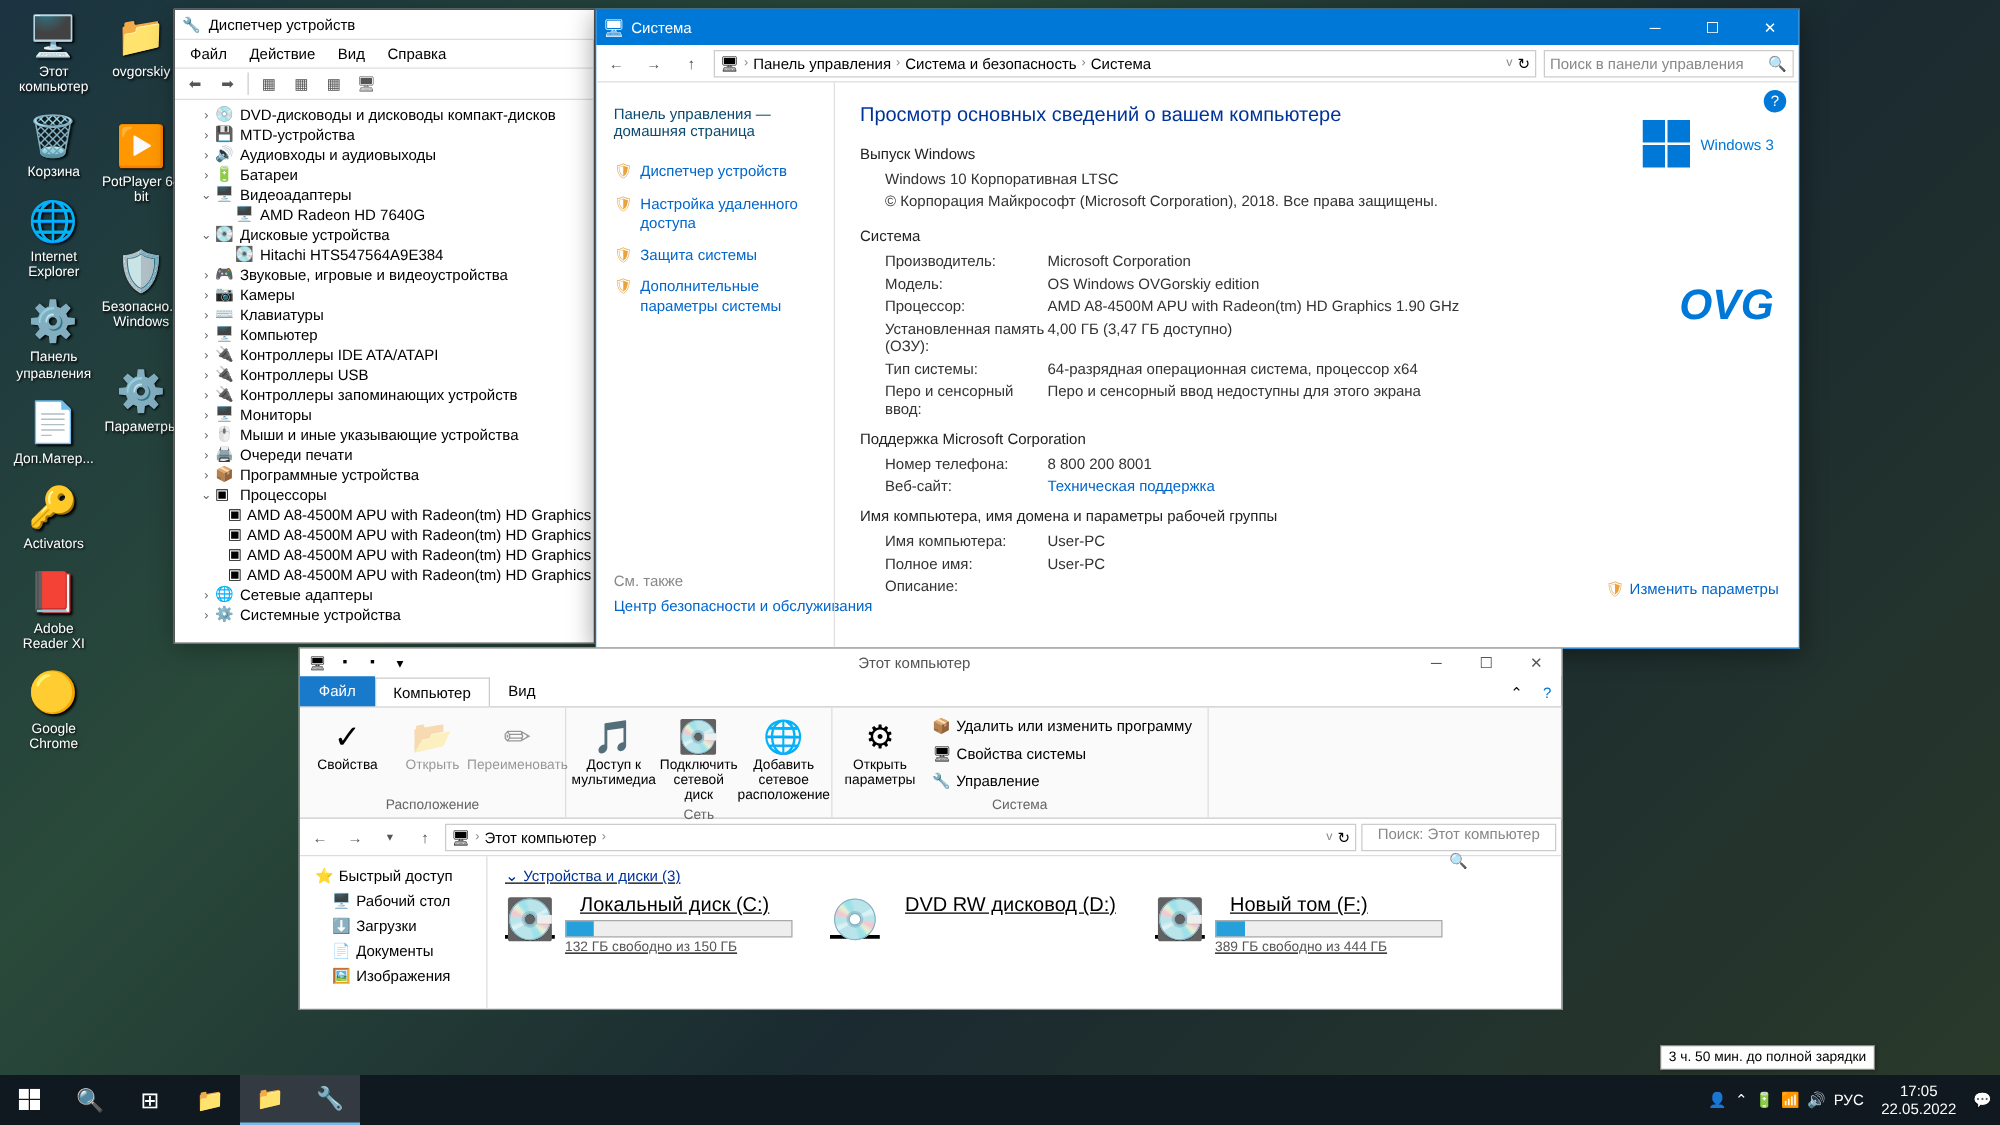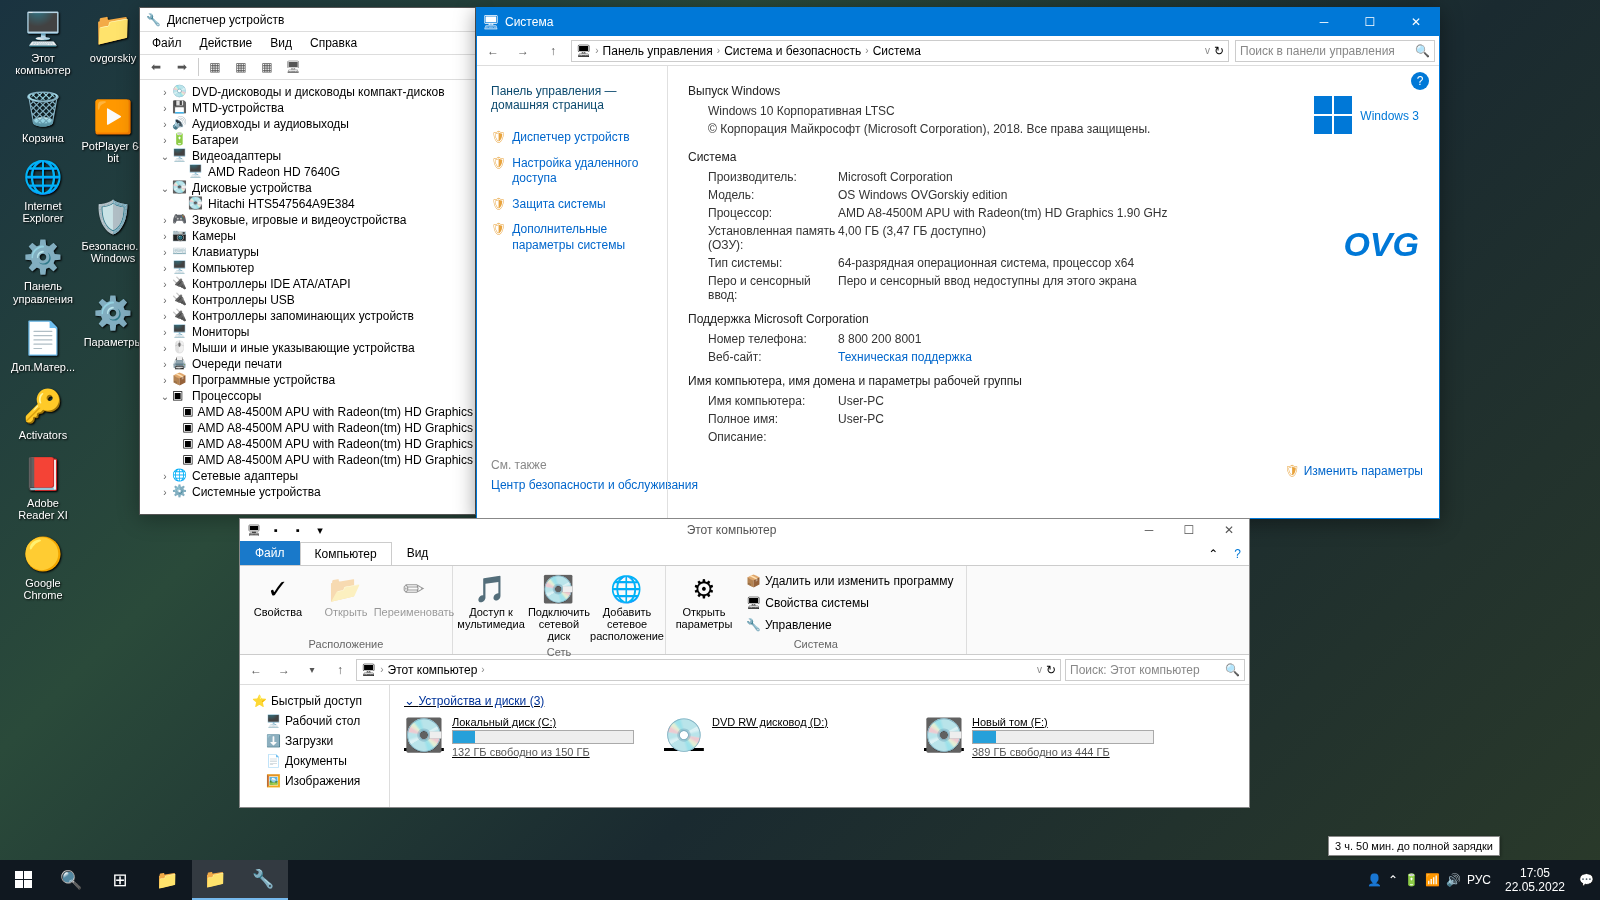--- a/index.html
+++ b/index.html
@@ -73,31 +73,31 @@
 .explorer .ribbon .grp .grptop{flex:1;display:flex;gap:8px;align-items:flex-start;}
 .explorer .ribbon .grp .grplbl{text-align:center;color:#666;font-size:11px;padding-top:2px;}
 .explorer .ribbon .rbtn{display:flex;flex-direction:column;align-items:center;width:60px;cursor:pointer;padding:2px;}
 .explorer .ribbon .rbtn.dis{opacity:.4;}
 .explorer .ribbon .rbtn .ric{height:34px;font-size:26px;display:flex;align-items:center;justify-content:center;}
 .explorer .ribbon .rbtn .rlbl{font-size:11px;text-align:center;line-height:1.1;}
 .explorer .ribbon .smbtn{display:flex;align-items:center;gap:4px;height:22px;font-size:11px;cursor:pointer;padding:0 4px;}
 .explorer .addrbar{height:30px;display:flex;align-items:center;gap:4px;padding:0 4px;border-bottom:1px solid #ddd;}
 .explorer .addrbar .nav{width:24px;color:#555;text-align:center;cursor:pointer;}
 .explorer .addrbar .crumb{flex:1;border:1px solid #ccc;height:22px;display:flex;align-items:center;padding:0 4px;gap:4px;}
-.explorer .addrbar .search{width:180px;border:1px solid #ccc;height:22px;display:flex;align-items:center;padding:0 4px;color:#888;gap:4px;}
+.explorer .addrbar .search{width:156px;border:1px solid #ccc;height:22px;display:flex;align-items:center;padding:0 4px;color:#888;gap:4px;flex-direction:column;}
 .explorer .body{display:flex;height:calc(100% - 166px);}
 .explorer .navpane{width:150px;border-right:1px solid #ddd;padding:6px 4px;overflow:hidden;}
 .explorer .navpane .ni{display:flex;align-items:center;gap:4px;height:20px;font-size:12px;cursor:pointer;padding-left:8px;}
 .explorer .content{flex:1;padding:8px 14px;text-decoration:underline;}
 .explorer .content .grouph{color:#003399;font-size:13px;margin-bottom:8px;cursor:pointer;}
 .explorer .content .drives{display:flex;gap:30px;}
 .explorer .content .drive{display:flex;gap:8px;width:230px;}
 .explorer .content .drive .dic{width:40px;height:40px;font-size:32px;color:#666;}
 .explorer .content .drive .dinfo{flex:1;}
-.explorer .content .drive .dname{font-size:11px;margin-bottom:2px;}
+.explorer .content .drive .dname{font-size:16px;margin-bottom:2px;margin-left:12px;}
 .explorer .content .drive .bar{height:14px;border:1px solid #aaa;background:#eee;position:relative;margin-bottom:2px;}
 .explorer .content .drive .bar .fill{height:100%;background:#26a0da;}
 .explorer .content .drive .free{font-size:11px;color:#555;}
 
 
 .taskbar{position:absolute;left:0;bottom:0;width:100%;height:40px;background:#101820;display:flex;align-items:center;}
 .taskbar .tb{width:48px;height:40px;display:flex;align-items:center;justify-content:center;color:#fff;font-size:18px;cursor:pointer;}
 .taskbar .tb.active{background:rgba(255,255,255,.15);border-bottom:2px solid #76b9ed;}
 .taskbar .spacer{flex:1;}
 .taskbar .tray{display:flex;align-items:center;gap:6px;padding:0 6px;color:#fff;font-size:12px;}
@@ -370,20 +370,21 @@
             <span>Дополнительные параметры системы</span>
           </a>
         </div>
       <div style="flex:1"></div>
       <div class="see-also">
         <div class="st">См. также</div>
         <a>Центр безопасности и обслуживания</a>
       </div>
     </div>
     <div class="mainpanel">
+      <h2>Просмотр основных сведений о вашем компьютере</h2>
       <div class="sect">Выпуск Windows</div>
       <div class="row">
           <div class="v">Windows 10 Корпоративная LTSC</div>
         </div>
       <div class="row">
           <div class="v">© Корпорация Майкрософт (Microsoft Corporation), 2018. Все права защищены.</div>
         </div>
       <div class="winlogo">
         <svg width="40" height="40" viewBox="0 0 40 40">
             <rect x="0" y="0" width="18" height="18" fill="#0078d7"></rect>

